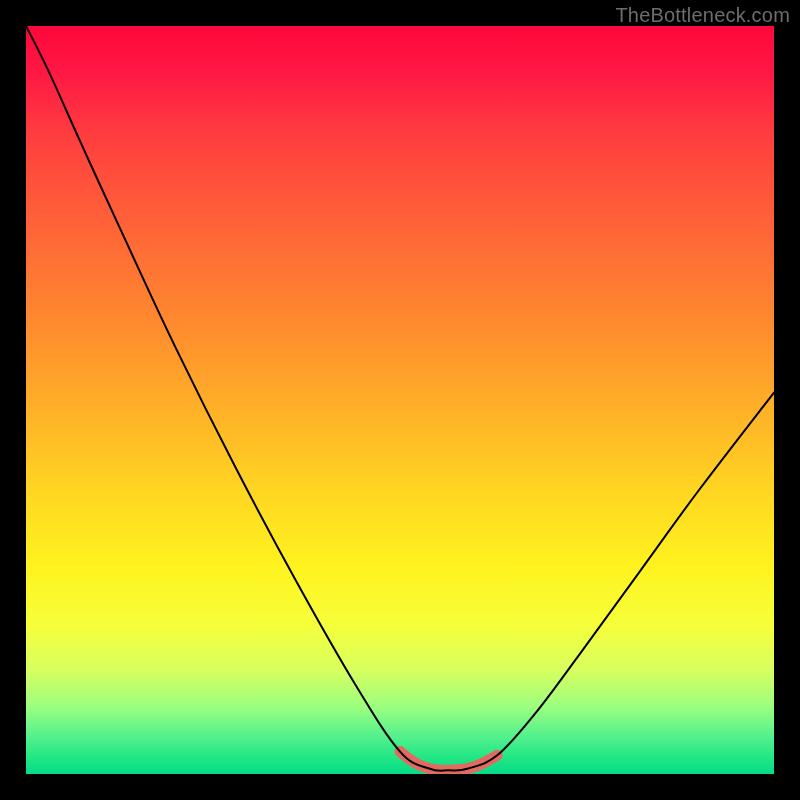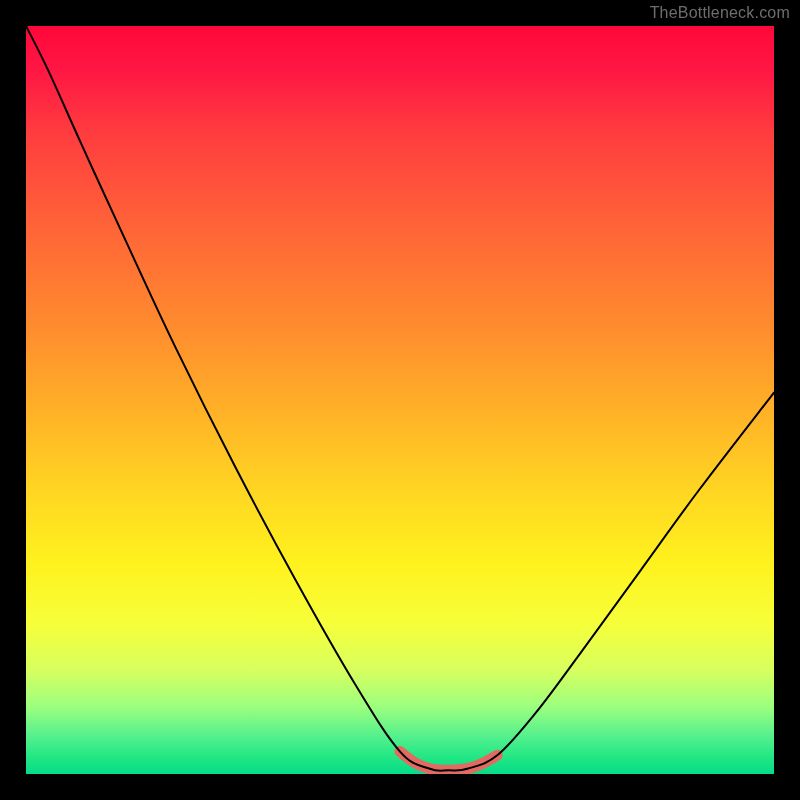--- a/index.html
+++ b/index.html
@@ -47,21 +47,21 @@
     left: 0;
     top: 0;
     width: 748px;
     height: 748px;
   }
   .watermark {
     position: absolute;
     top: 4px;
     right: 10px;
     color: #6d6d6d;
-    font-size: 16px;
+    font-size: 20px;
     letter-spacing: 0.2px;
     font-weight: 400;
     user-select: none;
   }
 </style>
 </head>
 <body>
 
 <div class="frame">
 

